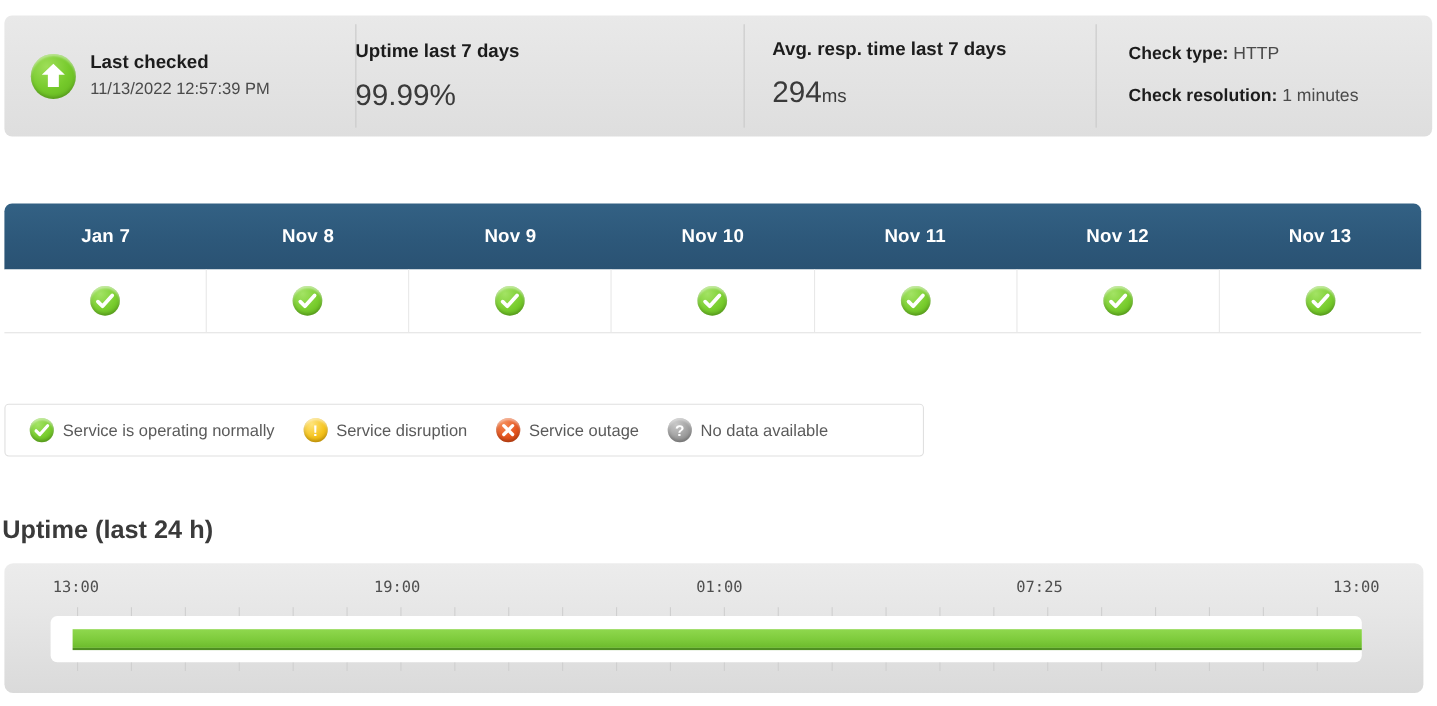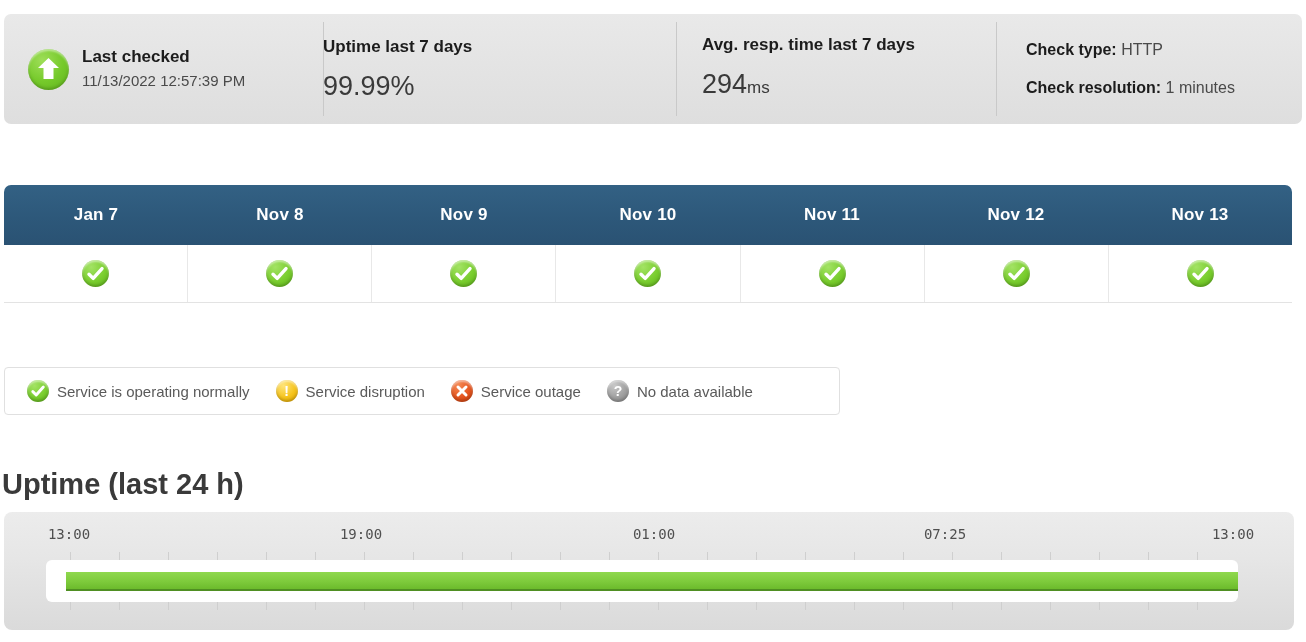--- a/index.html
+++ b/index.html
@@ -200,21 +200,21 @@
     font-weight: bold;
     font-size: 14px;
     line-height: 1;
   }
 
   
   .section-title {
     position: absolute;
     left: 2px;
     top: 468px;
-    font-size: 29px;
+    font-size: 23px;
     font-weight: bold;
     color: #3a3a3a;
   }
   .uptime-panel {
     position: absolute;
     left: 4px;
     top: 512px;
     width: 1290px;
     height: 118px;
     background: linear-gradient(to bottom, #ececec 0%, #e6e6e6 40%, #dadada 100%);

